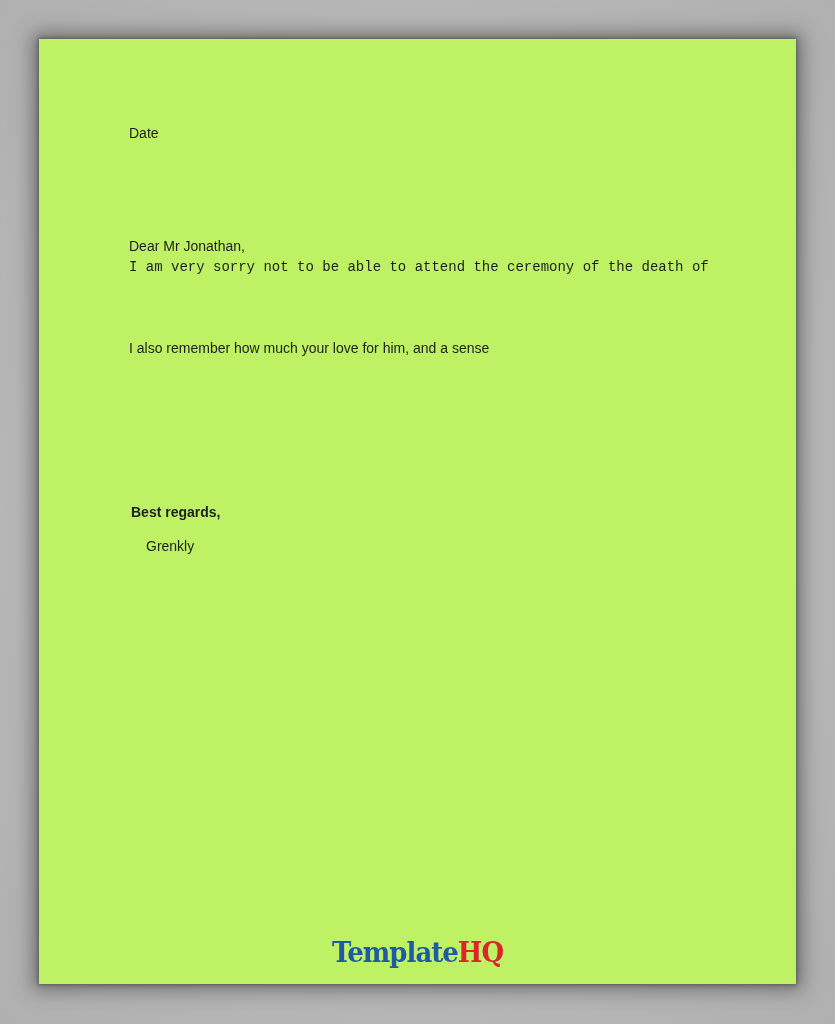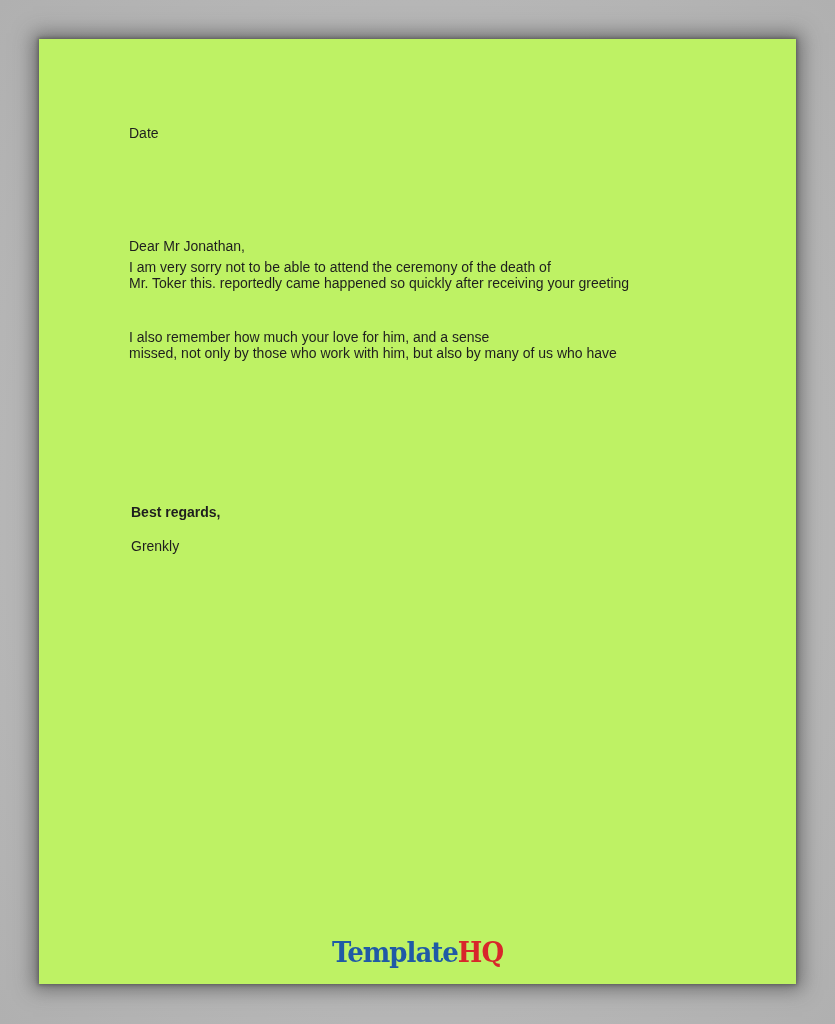--- a/index.html
+++ b/index.html
@@ -33,25 +33,25 @@
       left: 90px;
       top: 86px;
       width: 600px;
       color: #1e1e1e;
       font-size: 14px;
       line-height: 16.2px;
     }
     .date { position: absolute; top: 0; left: 0; white-space: nowrap; }
     .salutation { position: absolute; top: 66px; left: 0; white-space: nowrap; margin-top: 47px; }
     .para { position: absolute; left: 0; white-space: nowrap; }
-    .para1 { top: 134px; }
-    .para2 { top: 204px; }
+    .para1 { top: 134px; font-family: Liberation Mono, monospace; }
+    .para2 { top: 215px; text-align: right; }
     .para .line { display: block; }
     .closing { position: absolute; top: 379px; left: 2px; white-space: nowrap; font-weight: bold; }
-    .signature { position: absolute; top: 413px; left: 2px; white-space: nowrap; }
+    .signature { position: absolute; top: 413px; left: 17px; white-space: nowrap; }
 
     .logo {
       position: absolute;
       left: 0;
       width: 757px;
       top: 899px;
       text-align: center;
       font-family: "DejaVu Serif", serif;
       font-weight: bold;
       font-size: 26px;
@@ -68,26 +68,24 @@
 <div class="backdrop"></div>
 
 <div class="page">
   <div class="letter">
     <div class="date">Date</div>
 
     <div class="salutation">Dear Mr Jonathan,</div>
 
     <div class="para para1">
       <span class="line">I am very sorry not to be able to attend the ceremony of the death of</span>
-      <span class="line">Mr. Toker this. reportedly came happened so quickly after receiving your greeting</span>
     </div>
 
     <div class="para para2">
       <span class="line">I also remember how much your love for him, and a sense</span>
-      <span class="line">missed, not only by those who work with him, but also by many of us who have</span>
     </div>
 
     <div class="closing">Best regards,</div>
 
     <div class="signature">Grenkly</div>
   </div>
 
   <div class="logo">
     <span class="logo-part-1">Template</span><span class="logo-part-2">HQ</span>
   </div>

